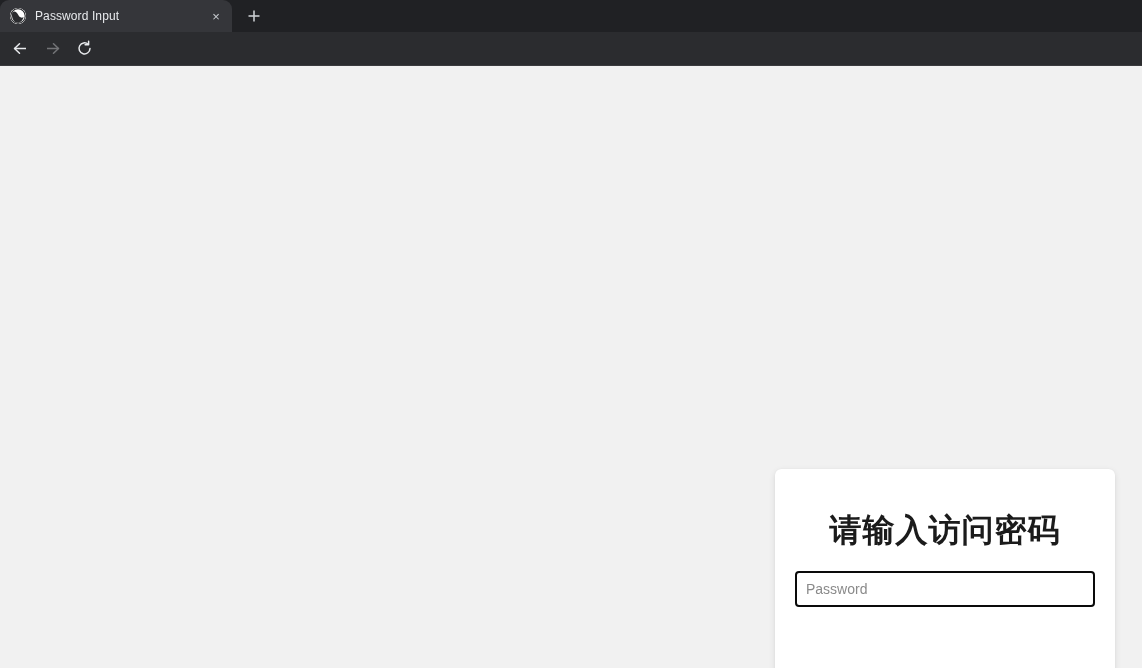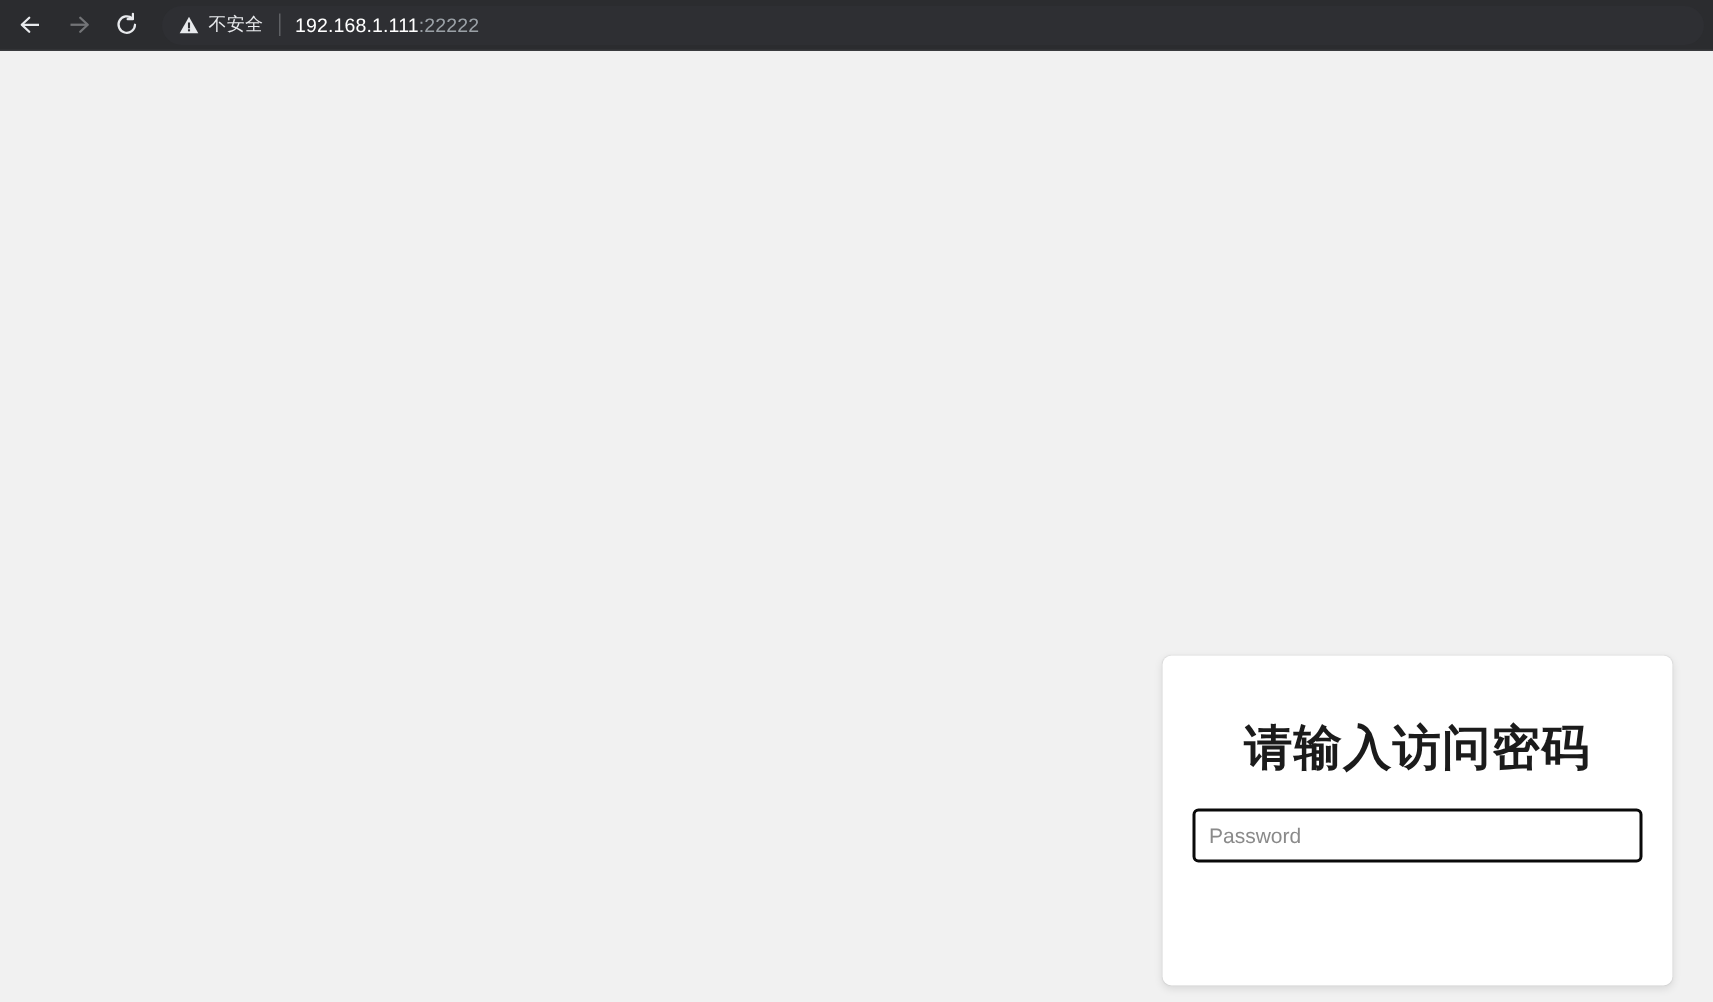--- a/index.html
+++ b/index.html
@@ -230,20 +230,43 @@
     line-height: 1;
     cursor: pointer;
     letter-spacing: 0.5px;
   }
 </style>
 </head>
 <body>
 
 <div class="browser">
 
+  <div class="tabstrip">
+
+    <div class="tab">
+      <span class="tab-favicon">
+        <svg width="16" height="16" viewBox="0 0 16 16" aria-hidden="true">
+          <circle cx="8" cy="8" r="8" fill="#ffffff"></circle>
+          <path d="M8 0.6 A7.4 7.4 0 0 0 8 15.4 A7.4 7.4 0 0 0 8 0.6 Z" fill="#ffffff"></path>
+          <path d="M2.4 4.2 C4.6 2.2 7.2 4.6 8 6.6 C8.8 8.6 11.4 11 13.6 9
+                   C12.8 13 9.6 15.4 6.6 14.6 C3 13.6 1 8.4 2.4 4.2 Z" fill="#2b2c2f"></path>
+          <circle cx="8" cy="8" r="7.3" fill="none" stroke="#2b2c2f" stroke-width="1.2"></circle>
+        </svg>
+      </span>
+      <span class="tab-title">Password Input</span>
+      <span class="tab-close">×</span>
+    </div>
+
+    <div class="new-tab">
+      <svg width="14" height="14" viewBox="0 0 14 14" aria-hidden="true">
+        <line x1="7" y1="1.5" x2="7" y2="12.5" stroke="#c8ccd0" stroke-width="1.6"></line>
+        <line x1="1.5" y1="7" x2="12.5" y2="7" stroke="#c8ccd0" stroke-width="1.6"></line>
+      </svg>
+    </div>
+  </div>
 
   <div class="toolbar">
 
     <div class="nav-btn">
       <svg width="17" height="17" viewBox="0 0 17 17" aria-hidden="true">
         <line x1="2.5" y1="8.5" x2="14" y2="8.5" stroke="#e8eaed" stroke-width="1.5"></line>
         <polyline points="7.5,3.8 2.5,8.5 7.5,13.2" fill="none" stroke="#e8eaed" stroke-width="1.5" stroke-linecap="round" stroke-linejoin="round"></polyline>
       </svg>
     </div>
 
@@ -254,32 +277,20 @@
       </svg>
     </div>
 
     <div class="nav-btn">
       <svg width="17" height="17" viewBox="0 0 17 17" aria-hidden="true">
         <path d="M14 8.5 A5.5 5.5 0 1 1 12.2 4.3" fill="none" stroke="#e8eaed" stroke-width="1.5" stroke-linecap="round"></path>
         <polyline points="12.6,1.2 12.6,4.8 9.1,4.8" fill="none" stroke="#e8eaed" stroke-width="1.5" stroke-linecap="round" stroke-linejoin="round"></polyline>
       </svg>
     </div>
 
-    <div class="omnibox">
-      <span class="security-icon">
-        <svg width="14" height="14" viewBox="0 0 14 14" aria-hidden="true">
-          <path d="M7 1.2 L13.2 12.2 L0.8 12.2 Z" fill="#e8eaed"></path>
-          <rect x="6.3" y="5" width="1.4" height="3.9" fill="#2e2f33"></rect>
-          <rect x="6.3" y="9.5" width="1.4" height="1.4" fill="#2e2f33"></rect>
-        </svg>
-      </span>
-      <span class="security-text">不安全</span>
-      <span class="omnibox-sep"></span>
-      <span class="url"><span>192.168.1.111</span><span class="port">:22222</span></span>
-    </div>
   </div>
 
   <div class="viewport">
 
     <div class="login-card">
       <h1 class="card-title">请输入访问密码</h1>
 
       <input class="password-input" type="password" placeholder="Password" style="">
 
     </div>

